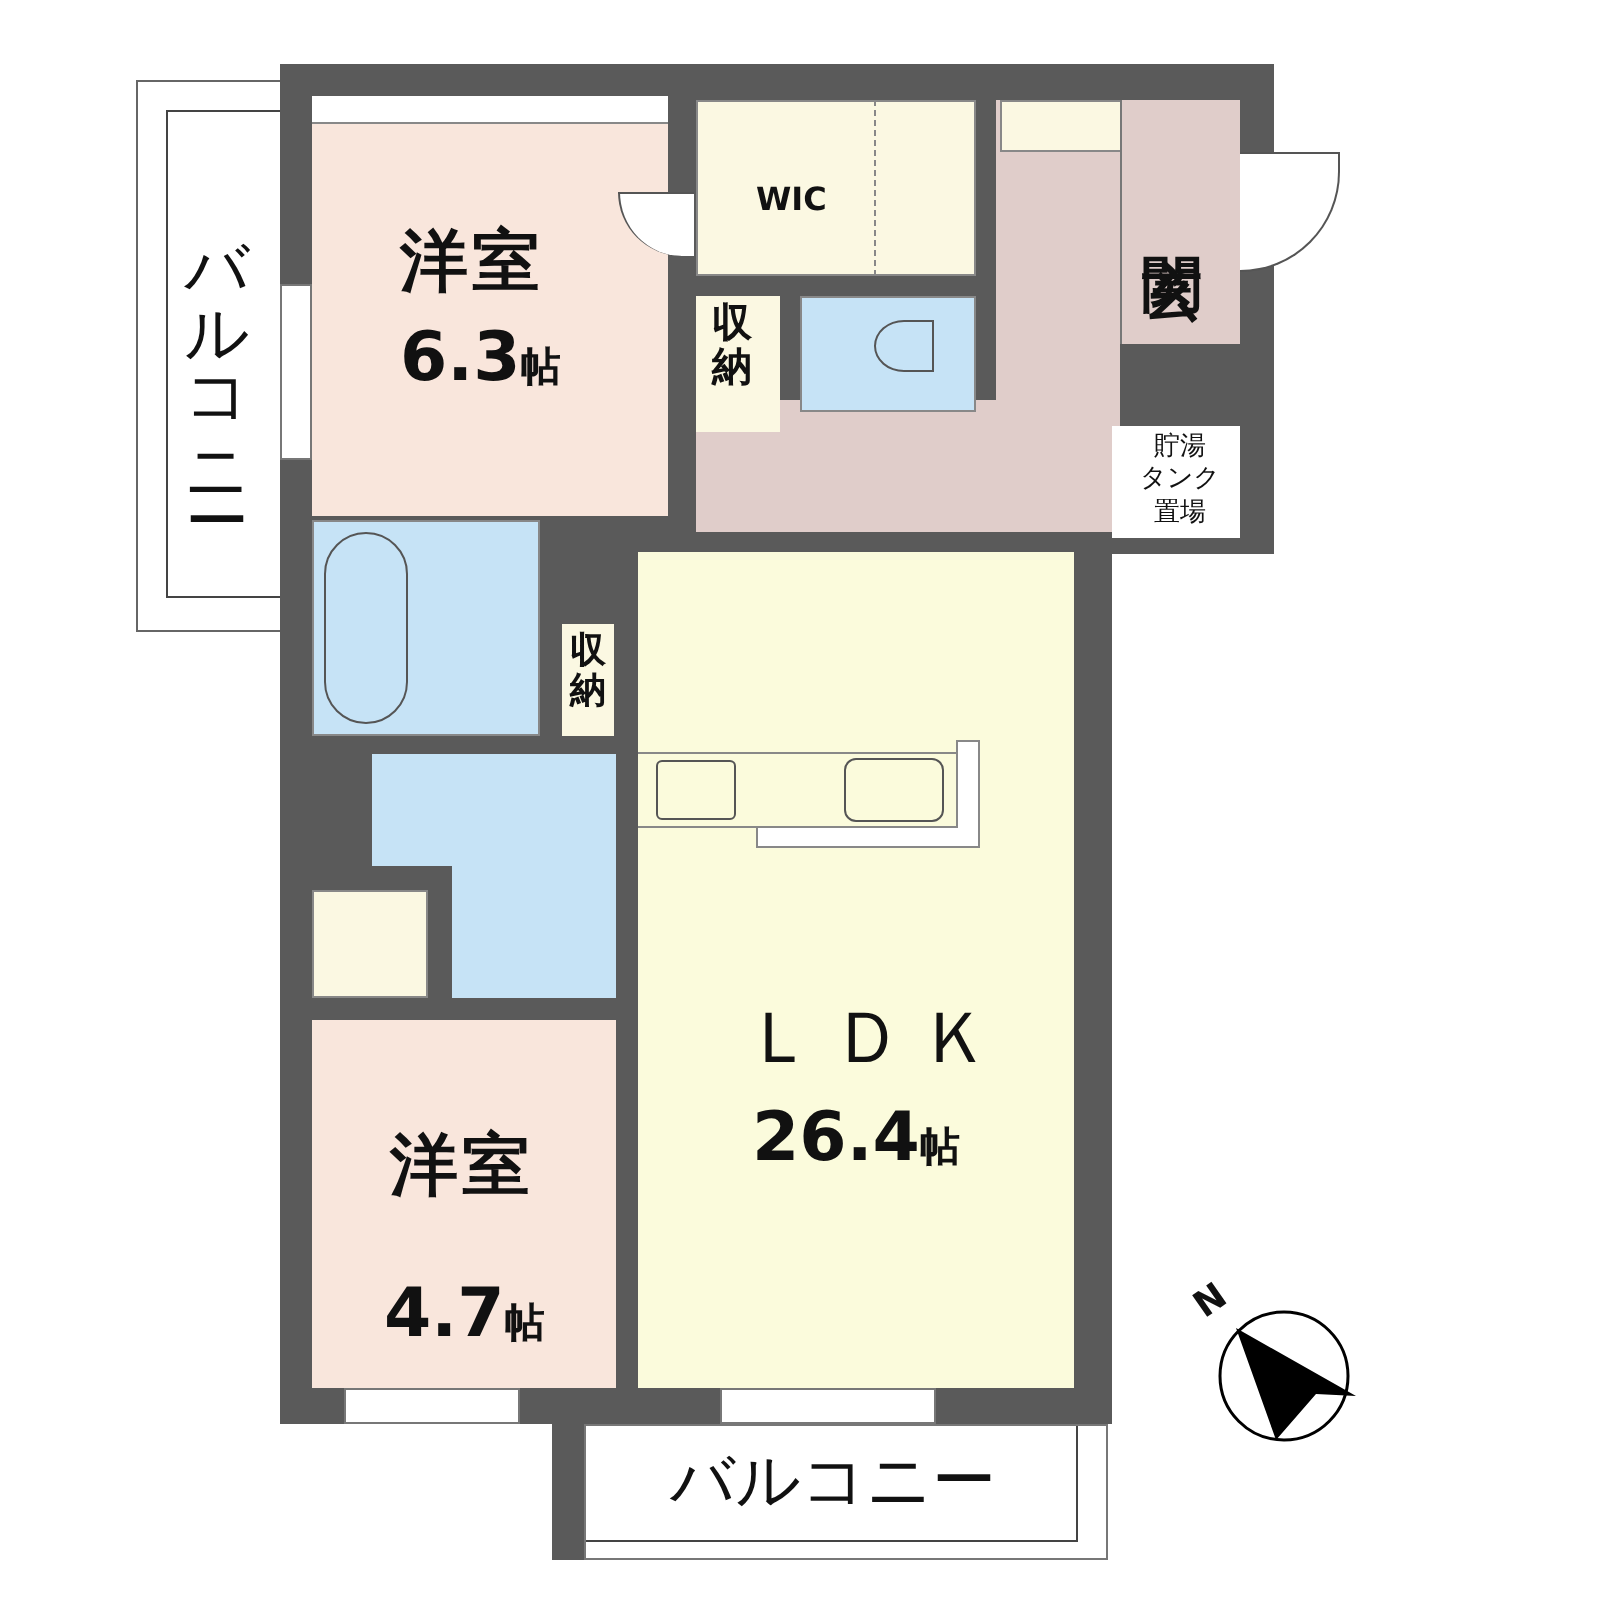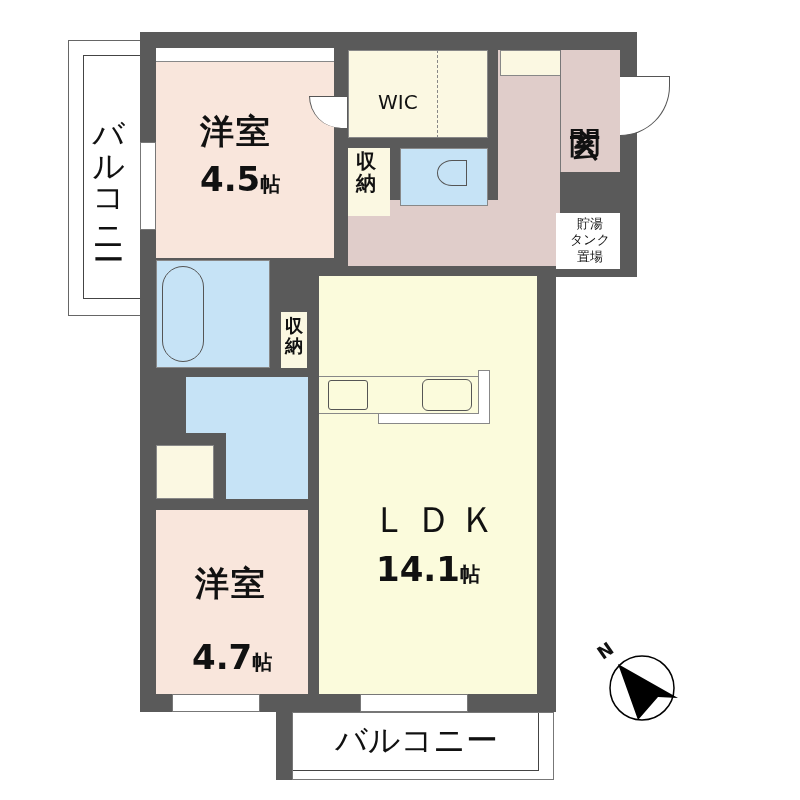--- a/index.html
+++ b/index.html
@@ -26,28 +26,28 @@
 </div>
 <div class="label vert" style="left:93px;top:98px;font-size:32px;">バルコニー</div>
 
 <div class="abs wall" style="left:140px;top:32px;width:497px;height:245px;"></div>
 <div class="abs wall" style="left:140px;top:260px;width:416px;height:452px;"></div>
 
 <div class="abs room-peach" style="left:156px;top:48px;width:178px;height:210px;"></div>
 <div class="abs white" style="left:156px;top:48px;width:178px;height:14px;border-bottom:1px solid #888;"></div>
 <div class="label big" style="left:200px;top:114px;">洋室</div>
 <div class="label" style="left:200px;top:162px;">
-  <span class="num">4.5</span><span class="unit">帖</span>
+  <span class="num">6.3</span><span class="unit">帖</span>
 </div>
 
 <div class="abs white" style="left:140px;top:142px;width:16px;height:88px;border:1px solid #777;"></div>
 
 <div class="abs room-cream" style="left:348px;top:50px;width:140px;height:88px;border:1px solid #888;"></div>
 <div class="abs" style="left:437px;top:50px;width:0;height:88px;border-left:1.5px dashed #888;"></div>
-<div class="label" style="left:378px;top:92px;font-size:20px;font-weight:normal;">WIC</div>
+<div class="label" style="left:378px;top:92px;font-size:16px;font-weight:bold;">WIC</div>
 <div class="abs white" style="left:309px;top:96px;width:38px;height:32px;border-top:1px solid #555;border-radius:0 0 0 36px;border-left:1px solid #555;"></div>
 
 <div class="abs room-pink" style="left:348px;top:50px;width:212px;height:216px;clip-path:polygon(150px 0,212px 0,212px 216px,0 216px,0 150px,150px 150px);"></div>
 
 <div class="abs room-cream" style="left:500px;top:50px;width:88px;height:26px;border:1px solid #888;"></div>
 
 <div class="abs room-pink" style="left:560px;top:50px;width:60px;height:122px;border-left:1px solid #777;"></div>
 <div class="label vert" style="left:570px;top:104px;font-size:30px;font-weight:bold;">玄関</div>
 <div class="abs white" style="left:620px;top:76px;width:50px;height:60px;border:1px solid #555;border-left:none;border-radius:0 0 50px 0;"></div>
 
@@ -83,21 +83,21 @@
 <div class="abs room-yellow" style="left:319px;top:276px;width:218px;height:418px;"></div>
 
 <div class="abs" style="left:319px;top:376px;width:170px;height:38px;border-top:1px solid #888;border-bottom:1px solid #888;"></div>
 <div class="abs" style="left:328px;top:380px;width:40px;height:30px;border:1px solid #555;border-radius:3px;"></div>
 <div class="abs" style="left:422px;top:379px;width:50px;height:32px;border:1px solid #555;border-radius:6px;"></div>
 <div class="abs white" style="left:378px;top:414px;width:112px;height:10px;border:1px solid #888;border-top:none;"></div>
 <div class="abs white" style="left:478px;top:370px;width:12px;height:44px;border:1px solid #888;border-bottom:none;"></div>
 
 <div class="label" style="left:372px;top:502px;font-size:36px;letter-spacing:8px;">ＬＤＫ</div>
 <div class="label" style="left:376px;top:552px;">
-  <span class="num">14.1</span><span class="unit">帖</span>
+  <span class="num">26.4</span><span class="unit">帖</span>
 </div>
 
 <div class="abs white" style="left:172px;top:694px;width:88px;height:18px;border:1px solid #777;"></div>
 <div class="abs white" style="left:360px;top:694px;width:108px;height:18px;border:1px solid #777;"></div>
 
 <div class="abs wall" style="left:276px;top:712px;width:16px;height:68px;"></div>
 <div class="abs white" style="left:292px;top:712px;width:262px;height:68px;border:1.5px solid #777;">
   <div class="abs" style="left:0;top:0;width:246px;height:58px;border-right:1.5px solid #444;border-bottom:1.5px solid #444;"></div>
 </div>
 <div class="label" style="left:335px;top:724px;font-size:32px;">バルコニー</div>

